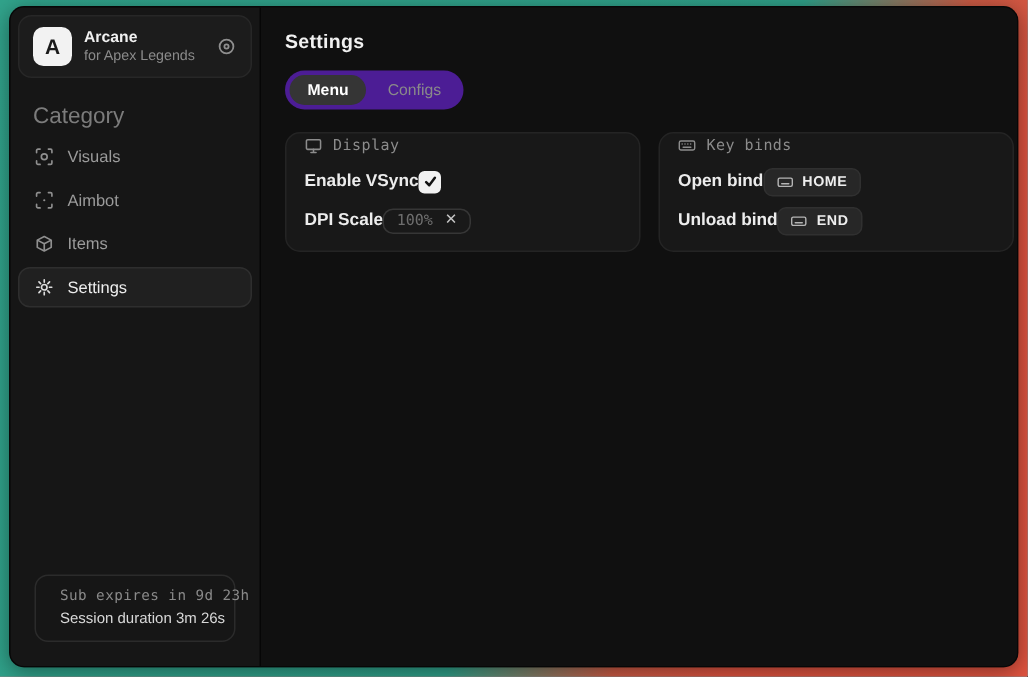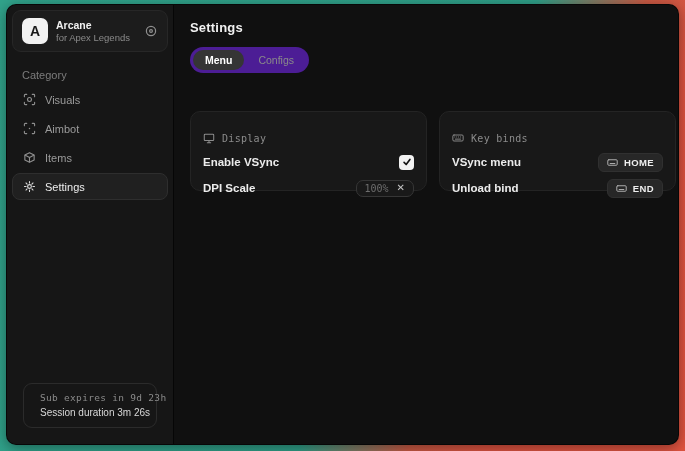--- a/index.html
+++ b/index.html
@@ -15,21 +15,21 @@
     display:flex; flex-direction:column; }
   .side-header { margin:5px; height:42px; background:#1c1c1c; border:1px solid #272727;
     border-radius:9px; display:flex; align-items:center; padding:0 9px; gap:8px; }
   .logo { width:26px; height:26px; background:#f2f2f2; border-radius:7px; color:#1a1a1a;
     font-weight:bold; font-size:14px; display:flex; align-items:center; justify-content:center; }
   .app-names { flex:1; line-height:1.25; }
   .app-name { font-size:10.5px; font-weight:700; color:#f0f0f0; }
   .app-sub { font-size:9.5px; color:#8b8b8b; }
   .hdr-icon { color:#8f8f8f; display:flex; }
 
-  .category { font-size:11px; color:#7c7c7c; margin:12px 0 5px 15px; }
+  .category { font-size:15px; color:#7c7c7c; margin:12px 0 5px 15px; }
   .nav { display:flex; flex-direction:column; gap:2px; padding:0 5px; }
   .nav-item { height:27px; display:flex; align-items:center; gap:9px; padding:0 10px;
     border-radius:8px; color:#9b9b9b; font-size:11px; border:1px solid transparent; cursor:default; }
   .nav-item .nicon { display:flex; color:#8f8f8f; }
   .nav-item.active { background:#202020; border-color:#2e2e2e; color:#ededed; }
   .nav-item.active .nicon { color:#dcdcdc; }
 
   .side-spacer { flex:1; }
   .sub-box { margin:16px; border:1px solid #2b2b2b; border-radius:9px; padding:8px 16px 9px; }
   .sub-line1 { font-family:"DejaVu Sans Mono","Liberation Mono",monospace; font-size:9.5px;
@@ -38,25 +38,25 @@
 
   
   .main { flex:1; background:#101010; padding:15px 16px; }
   .page-title { font-size:13px; font-weight:700; color:#f1f1f1; letter-spacing:.2px; }
   .tabs { display:inline-flex; background:#4c1d95; border-radius:15px; padding:3px; margin-top:12px; gap:2px; }
   .tab { font-size:10.5px; padding:4px 12px; border-radius:12px; color:#8a8a8a; cursor:default; }
   .tab.active { background:#353535; color:#ffffff; font-weight:700; }
 
   .cards { display:flex; gap:12px; margin-top:15px; }
   .card { width:237px; height:80px; background:#181818; border:1px solid #242424;
-    border-radius:10px; padding:20px 12px;margin-top:23px; }
+    border-radius:10px; padding:2px 12px; }
   .card-head { display:flex; align-items:center; gap:7px; color:#8c8c8c;
     font-family:"DejaVu Sans Mono","Liberation Mono",monospace; font-size:10px; letter-spacing:.3px; }
   .card-head .cicon { display:flex; color:#8c8c8c; }
-  .row { display:flex; justify-content:space-between; align-items:center; margin-top:10px; height:16px; }
+  .row { display:flex; align-items:center; margin-top:10px; height:16px; }
   .row-label { font-size:11.5px; font-weight:600; color:#ececec; }
 
   .checkbox { width:15px; height:15px; background:#f2f2f2; border-radius:4px;
     display:flex; align-items:center; justify-content:center; cursor:pointer; }
   .dpi-pill { display:flex; align-items:center; gap:8px; border:1px solid #363636;
     background:#191919; border-radius:7px; padding:2px 8px; }
   .dpi-value { font-size:10px; color:#6e6e6e; font-family:"DejaVu Sans Mono","Liberation Mono",monospace; }
   .dpi-clear { background:none; border:none; color:#c6c6c6; font-size:10px; line-height:1;
     padding:0; cursor:pointer; font-family:inherit; }
 
@@ -178,21 +178,21 @@
           <div class="card-head">
             <span class="cicon">
               <svg width="12" height="12" viewBox="0 0 14 14" fill="none" stroke="currentColor" stroke-width="1.1" stroke-linecap="round">
                 <rect x="1" y="3.5" width="12" height="7" rx="1.3"></rect>
                 <path d="M3.2 5.8h.1M5.4 5.8h.1M7.6 5.8h.1M9.8 5.8h.1M4 8.3h6"></path>
               </svg>
             </span>
             <span>Key binds</span>
           </div>
           <div class="row">
-            <span class="row-label">VSync menu</span>
+            <span class="row-label">Open bind</span>
             <span class="bind-pill">
               <span class="kicon">
                 <svg width="11" height="11" viewBox="0 0 14 14" fill="none" stroke="currentColor" stroke-width="1.2" stroke-linecap="round">
                   <rect x="1" y="3.5" width="12" height="7" rx="1.3"></rect>
                     <path d="M4 8.3h6"></path>
                 </svg>
               </span>
               <span class="bind-key">HOME</span>
             </span>
           </div>

